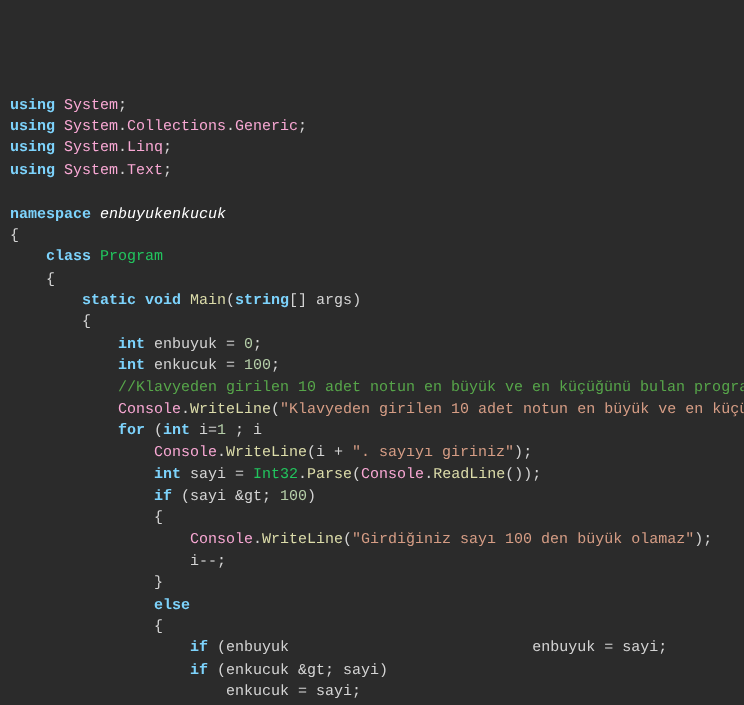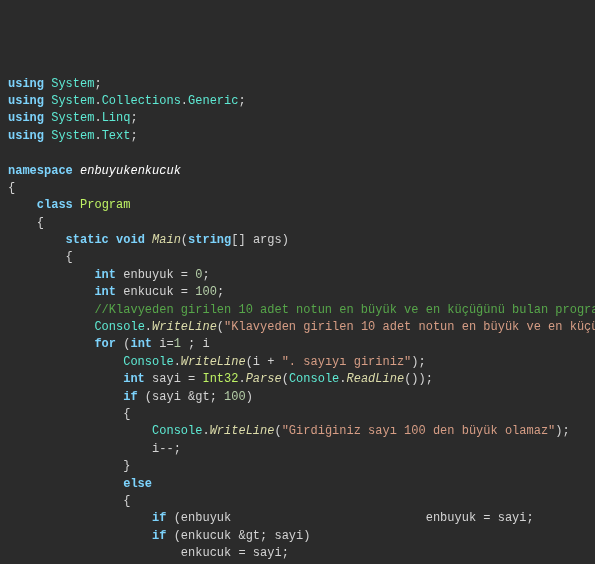--- a/index.html
+++ b/index.html
@@ -10,23 +10,23 @@
     line-height: 1.45;
     color: #d4d4d4;
     padding: 6px 8px;
     white-space: pre;
     overflow: hidden;
     width: 595px;
     height: 564px;
   }
   .line { display: block; }
   .kw { color: #7dd3fc; font-weight: bold; }       
-  .type { color: #bef264; margin-top: 25px; }                        
-  .method { color: #dcdcaa; font-style: italic; }                      
-  .ns { color: #5eead4; }                          
+  .type { color: #22c55e; margin-top: 25px; }                        
+  .method { color: #dcdcaa; }                      
+  .ns { color: #f9a8d4; }                          
   .str { color: #d69d85; }                         
   .num { color: #b5cea8; }                         
   .comment { color: #57a64a; }
   .white { color: #ffffff; font-style: italic; }
 </style>
 </head>
 <body>
 
 
 

